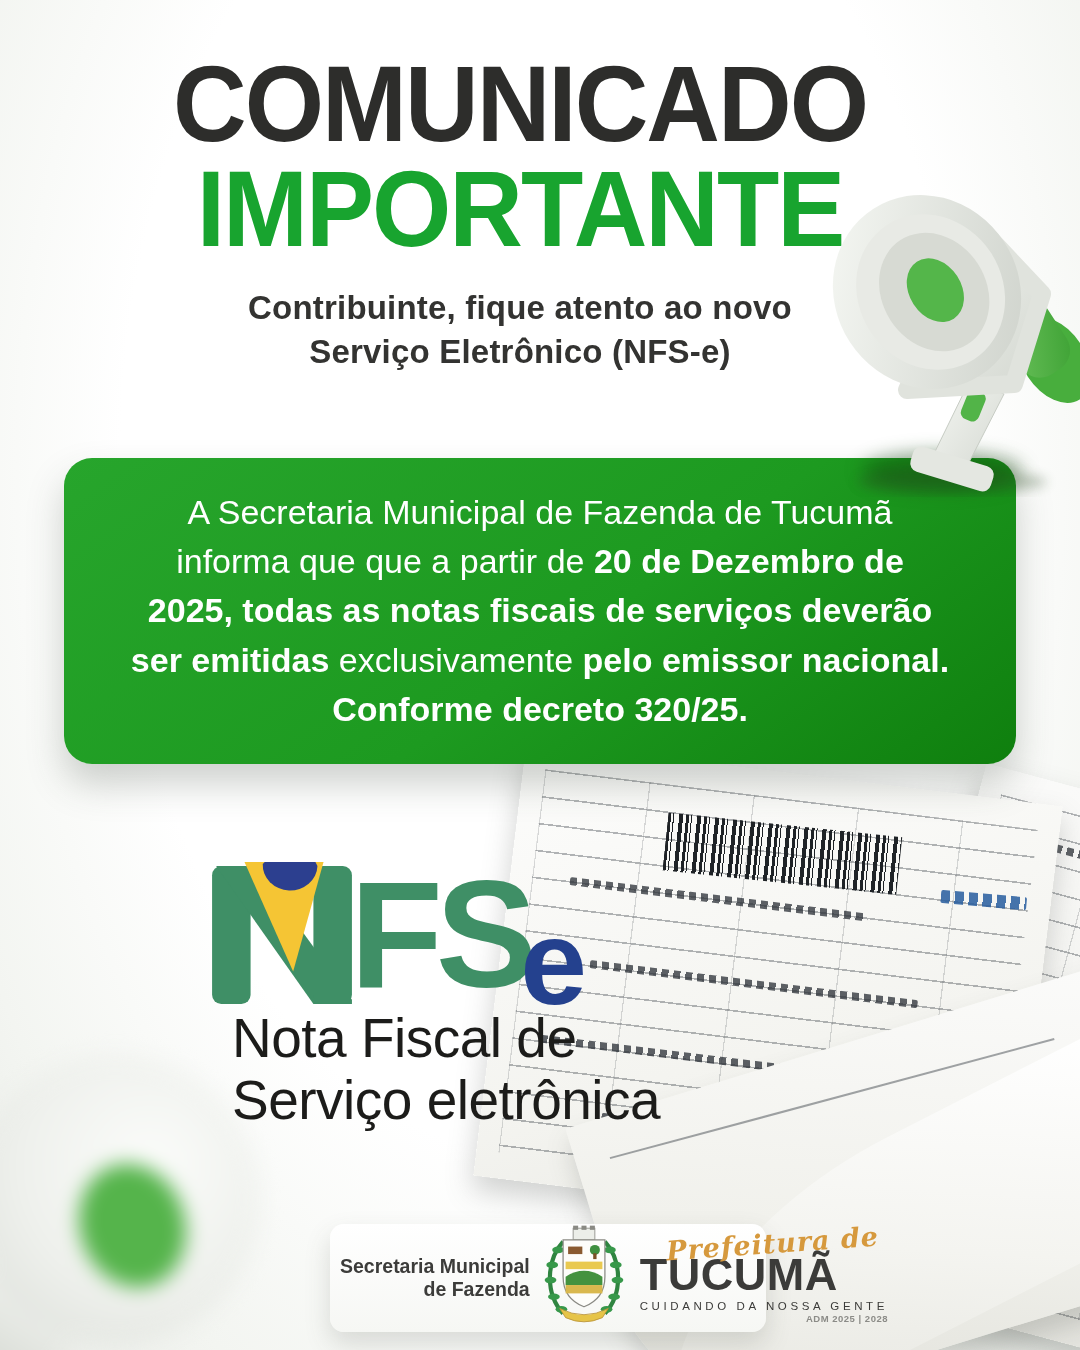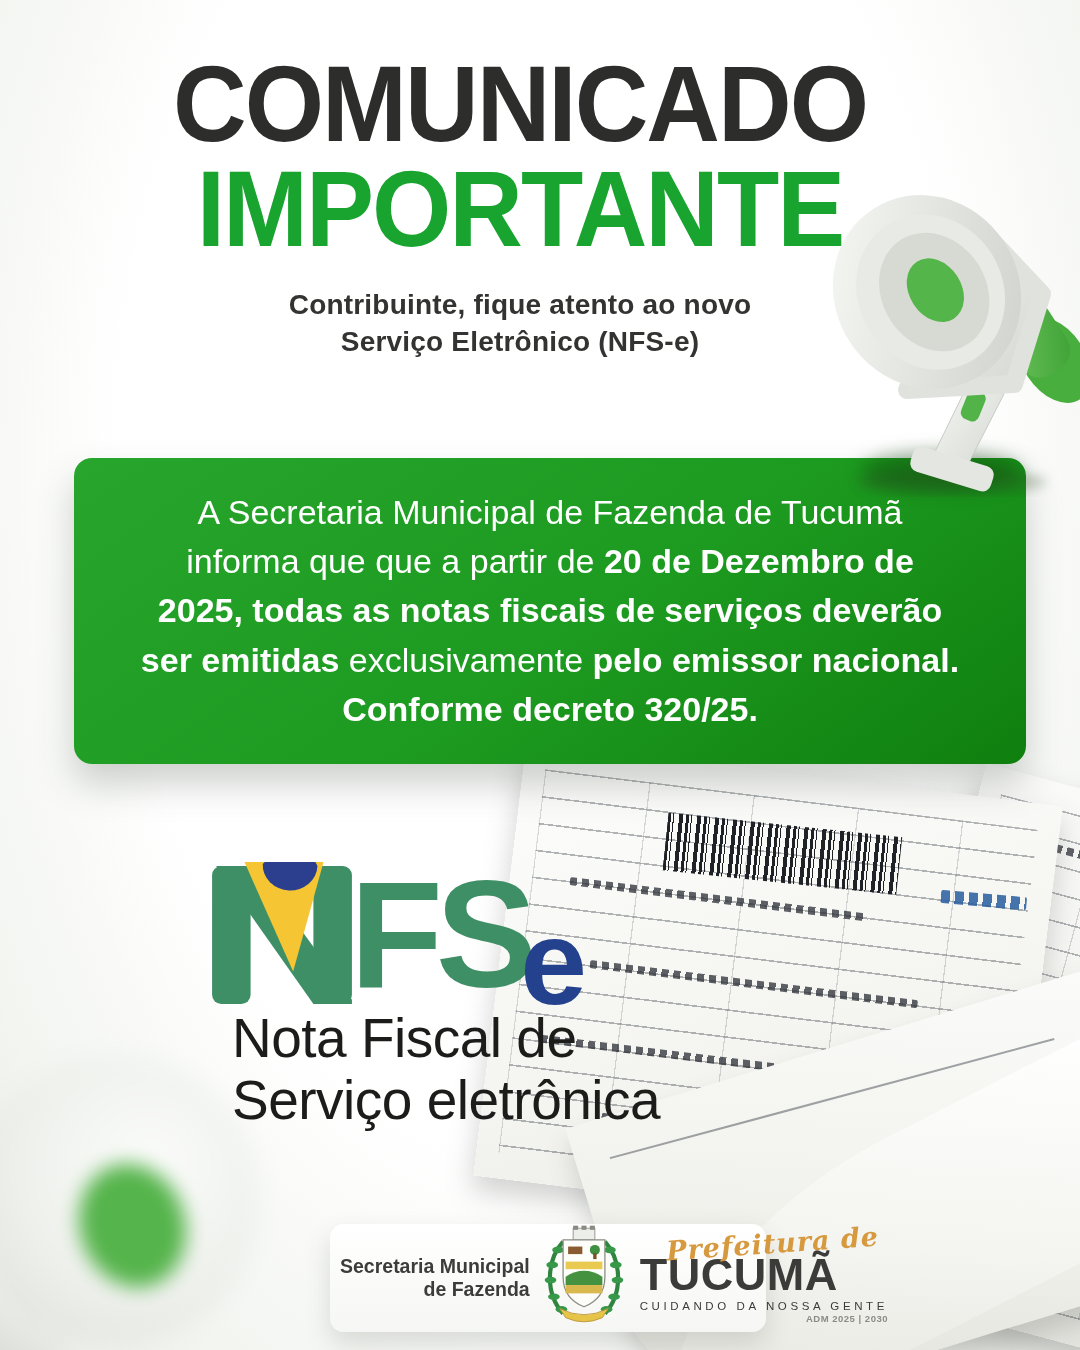--- a/index.html
+++ b/index.html
@@ -7,29 +7,29 @@
     background:radial-gradient(ellipse at 50% 35%, #ffffff 55%, #f3f5f1 82%, #e9ece7 100%);}
   [data-interactable]{-webkit-user-select:none;user-select:none;}
 
   
   .title{position:absolute;left:0;top:52px;width:1040px;text-align:center;line-height:.97;
     font-weight:800;letter-spacing:-2px;transform:scaleY(1.06);transform-origin:top center;}
   .title .l1{font-size:102px;color:#2d2d2b;}
   .title .l2{font-size:102px;color:#18a42f;}
 
   .subtitle{position:absolute;left:0;top:286px;width:1040px;text-align:center;
-    font-size:28px;line-height:1.33;font-weight:700;color:#333331;letter-spacing:.2px;}
+    font-size:33px;line-height:1.33;font-weight:700;color:#333331;letter-spacing:.2px;}
 
   
   .notice-shadow-mega{position:absolute;left:862px;top:452px;width:160px;height:38px;border-radius:50%;
     background:rgba(16,66,12,.45);filter:blur(9px);z-index:6;}
-  .notice{position:absolute;left:64px;top:458px;width:952px;height:306px;border-radius:18px;
+  .notice{position:absolute;left:64px;top:458px;width:952px;height:306px;border-radius:28px;
     background:linear-gradient(145deg,#27a52c 0%,#1d9a20 55%,#0f7f0e 100%);
     box-shadow:0 20px 36px rgba(60,70,58,.25);z-index:5;
-    display:flex;align-items:center;justify-content:center;margin-left:10px;}
+    display:flex;align-items:center;justify-content:center;}
   .notice-text{width:905px;text-align:center;color:#ffffff;font-size:34px;line-height:1.45;font-weight:400;}
   .notice-text .b{font-weight:800;}
 
   
   .papers{position:absolute;left:440px;top:740px;width:660px;height:620px;z-index:1;}
   .sheet{position:absolute;background:linear-gradient(160deg,#fdfdfc 0%,#f4f4f0 60%,#e9e9e4 100%);
     box-shadow:0 14px 28px rgba(90,95,88,.28);}
   .sheetA{left:58px;top:32px;width:540px;height:438px;transform:rotate(7deg);}
   .sheetB{left:470px;top:66px;width:400px;height:540px;transform:rotate(15deg);
     background:linear-gradient(160deg,#fbfbfa 0%,#efefeb 60%,#e2e2dc 100%);}
@@ -222,17 +222,17 @@
         <rect x="66" y="34" width="4" height="7" fill="#7a5026"></rect>
       <rect x="33" y="44" width="44" height="9" fill="#e9c94f"></rect>
       <path d="M33,62 q22,-14 44,0 v10 h-44 z" fill="#44923f"></path>
       <rect x="33" y="72" width="44" height="10" fill="#d9b84e"></rect>
       <path d="M26,100 q29,15 58,0 l-7,11 q-22,10 -44,0 z" fill="#e6c448" stroke="#b8923a" stroke-width="1"></path>
     </svg>
     <div class="lockup" data-interactable="false">
       <div class="script" data-interactable="false">Prefeitura de</div>
       <div class="city" data-interactable="false">TUCUMÃ</div>
       <div class="slogan" data-interactable="false">CUIDANDO DA NOSSA GENTE</div>
-      <div class="term" data-interactable="false">ADM 2025 | 2030</div>
+      <div class="term" data-interactable="false">ADM 2025 | 2028</div>
     </div>
   </div>
 
 </div>
 
 </body></html>

